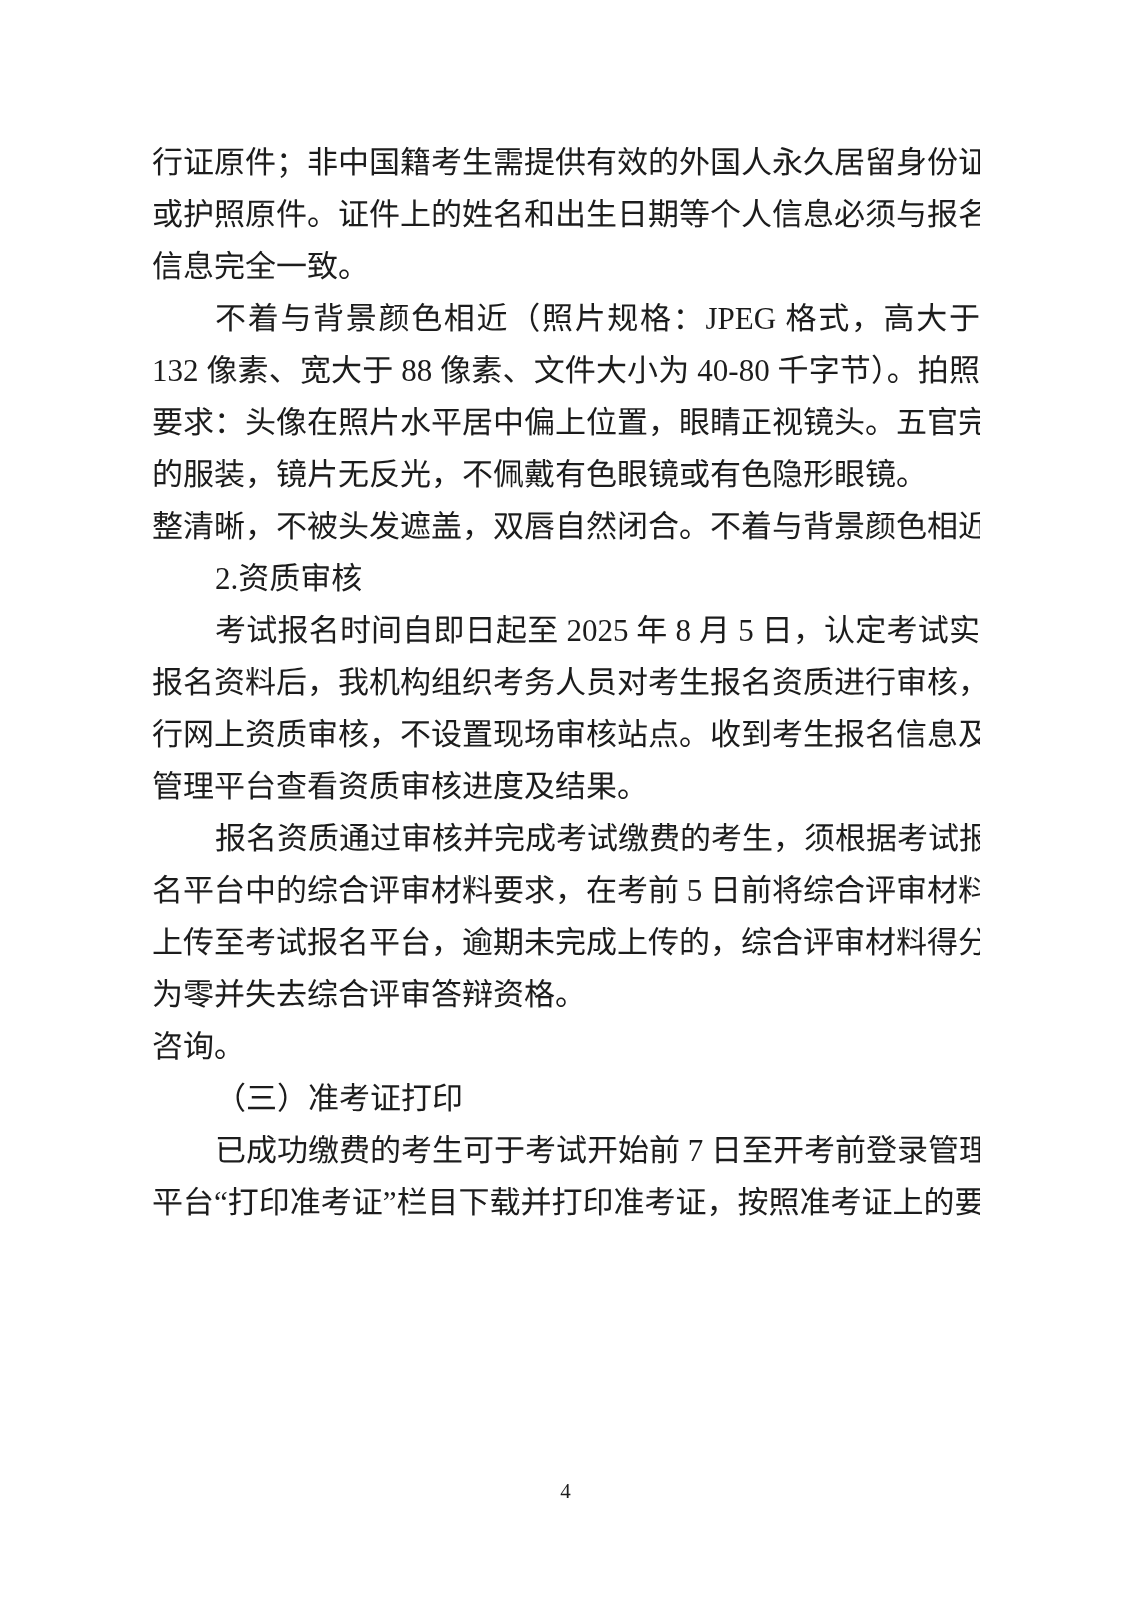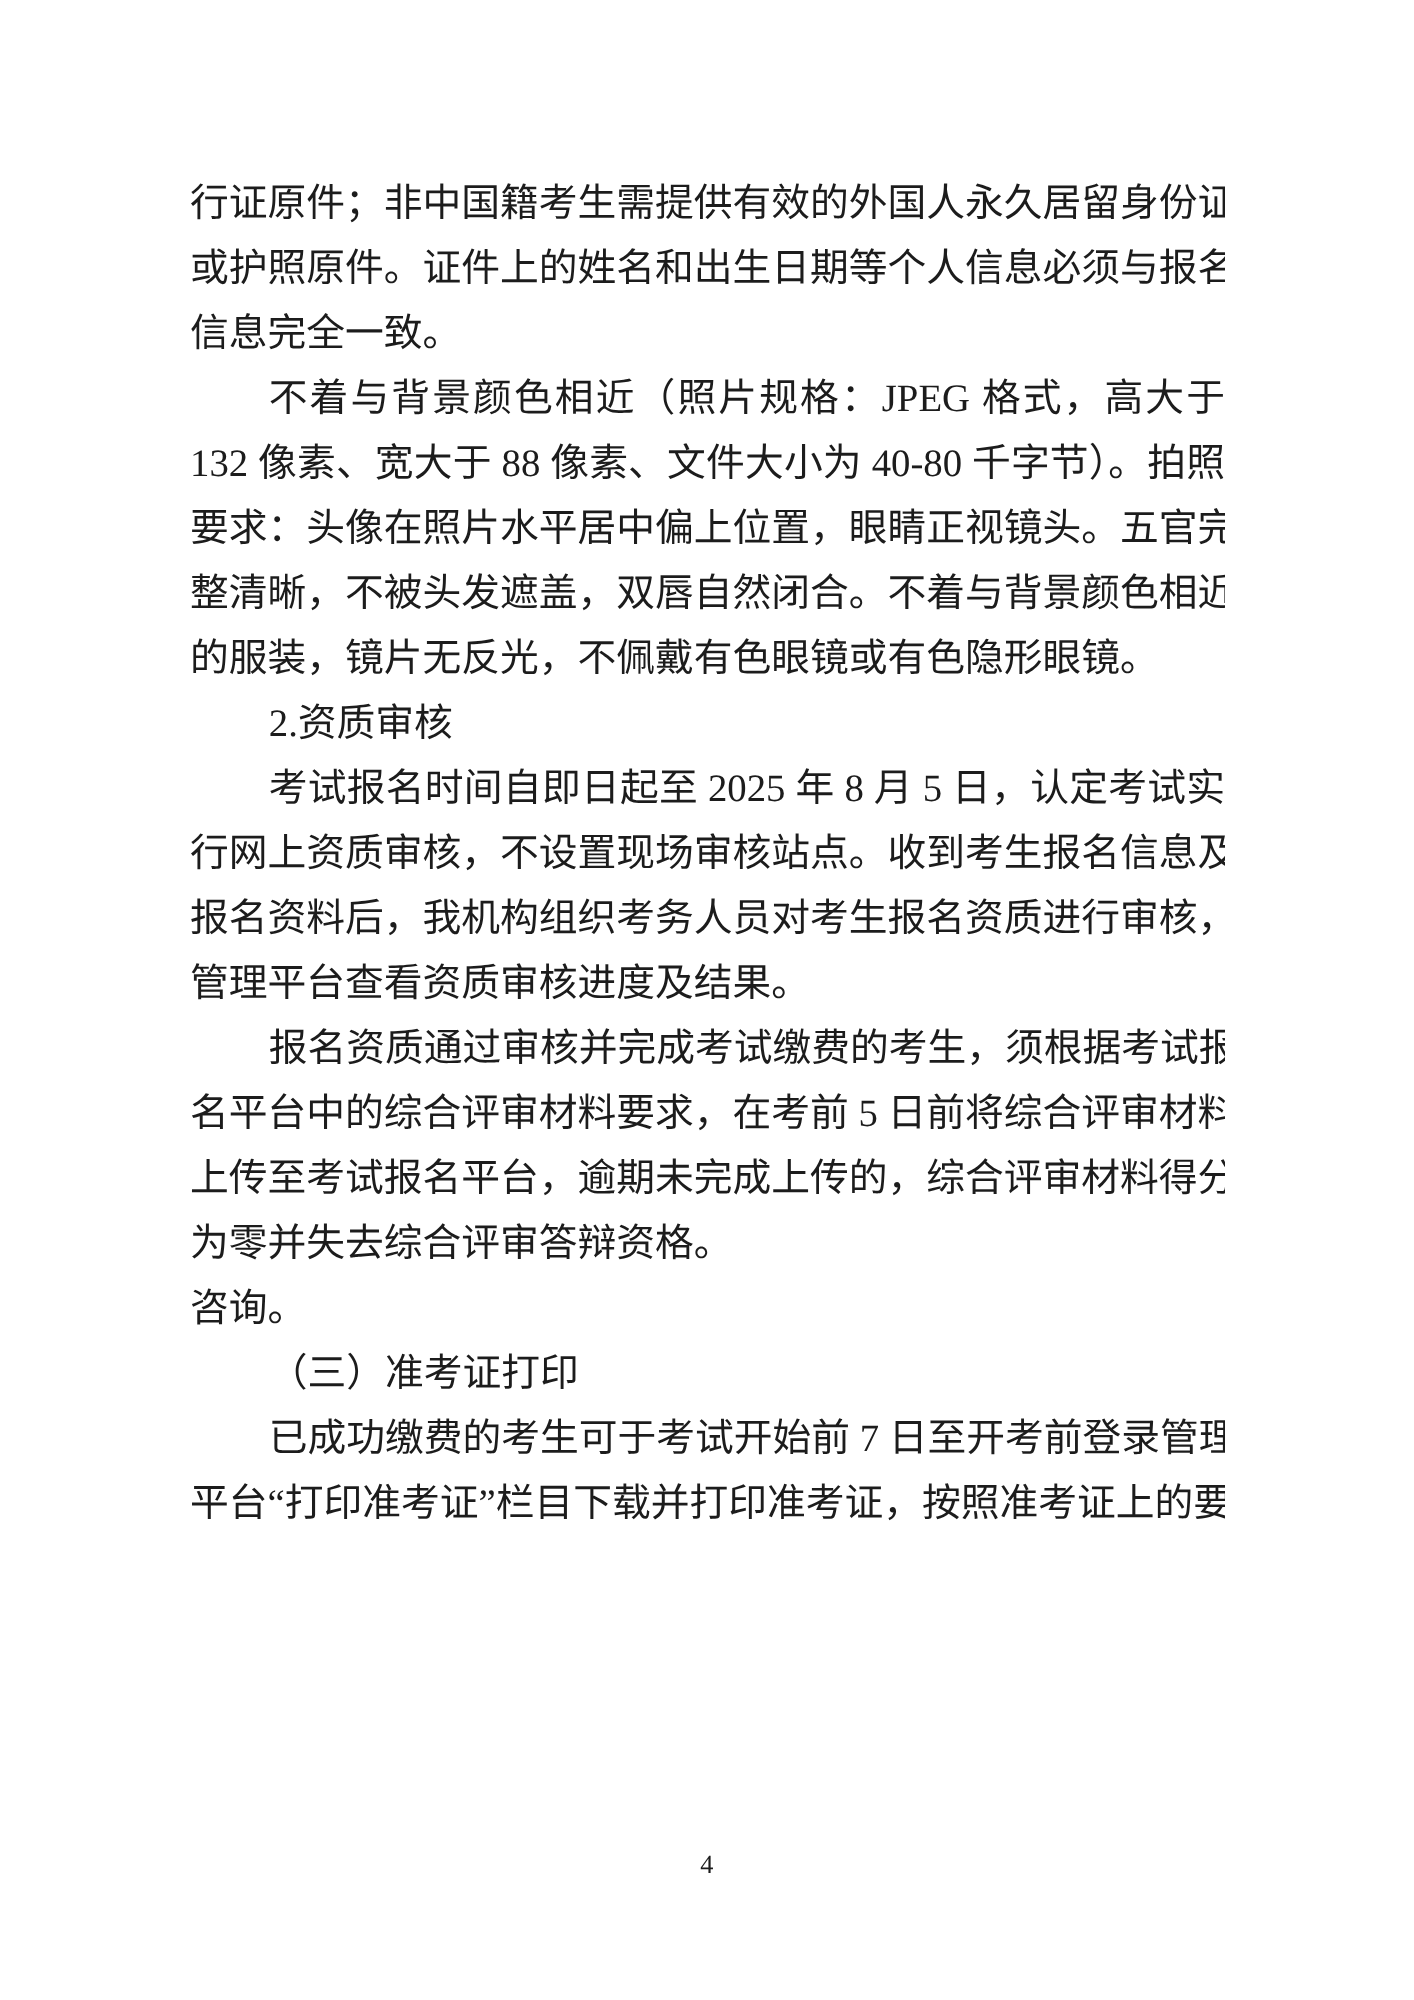--- a/index.html
+++ b/index.html
@@ -53,26 +53,26 @@
 <body>
 
 <div class="page">
   <div class="content">
       <div class="line">行证原件；非中国籍考生需提供有效的外国人永久居留身份证</div>
       <div class="line">或护照原件。证件上的姓名和出生日期等个人信息必须与报名</div>
       <div class="line left">信息完全一致。</div>
       <div class="line indent">不着与背景颜色相近（照片规格：JPEG 格式，高大于</div>
       <div class="line">132 像素、宽大于 88 像素、文件大小为 40-80 千字节）。拍照</div>
       <div class="line">要求：头像在照片水平居中偏上位置，眼睛正视镜头。五官完</div>
+      <div class="line left">的服装，镜片无反光，不佩戴有色眼镜或有色隐形眼镜。</div>
       <div class="line">整清晰，不被头发遮盖，双唇自然闭合。不着与背景颜色相近</div>
-      <div class="line left">的服装，镜片无反光，不佩戴有色眼镜或有色隐形眼镜。</div>
       <div class="line indent left">2.资质审核</div>
       <div class="line indent">考试报名时间自即日起至 2025 年 8 月 5 日，认定考试实</div>
+      <div class="line">报名资料后，我机构组织考务人员对考生报名资质进行审核，</div>
       <div class="line">行网上资质审核，不设置现场审核站点。收到考生报名信息及</div>
-      <div class="line">报名资料后，我机构组织考务人员对考生报名资质进行审核，</div>
       <div class="line left">管理平台查看资质审核进度及结果。</div>
       <div class="line indent">报名资质通过审核并完成考试缴费的考生，须根据考试报</div>
       <div class="line">名平台中的综合评审材料要求，在考前 5 日前将综合评审材料</div>
       <div class="line">上传至考试报名平台，逾期未完成上传的，综合评审材料得分</div>
       <div class="line left">为零并失去综合评审答辩资格。</div>
       <div class="line left">咨询。</div>
       <div class="line indent left">（三）准考证打印</div>
       <div class="line indent">已成功缴费的考生可于考试开始前 7 日至开考前登录管理</div>
       <div class="line">平台“打印准考证”栏目下载并打印准考证，按照准考证上的要</div>
     </div>

